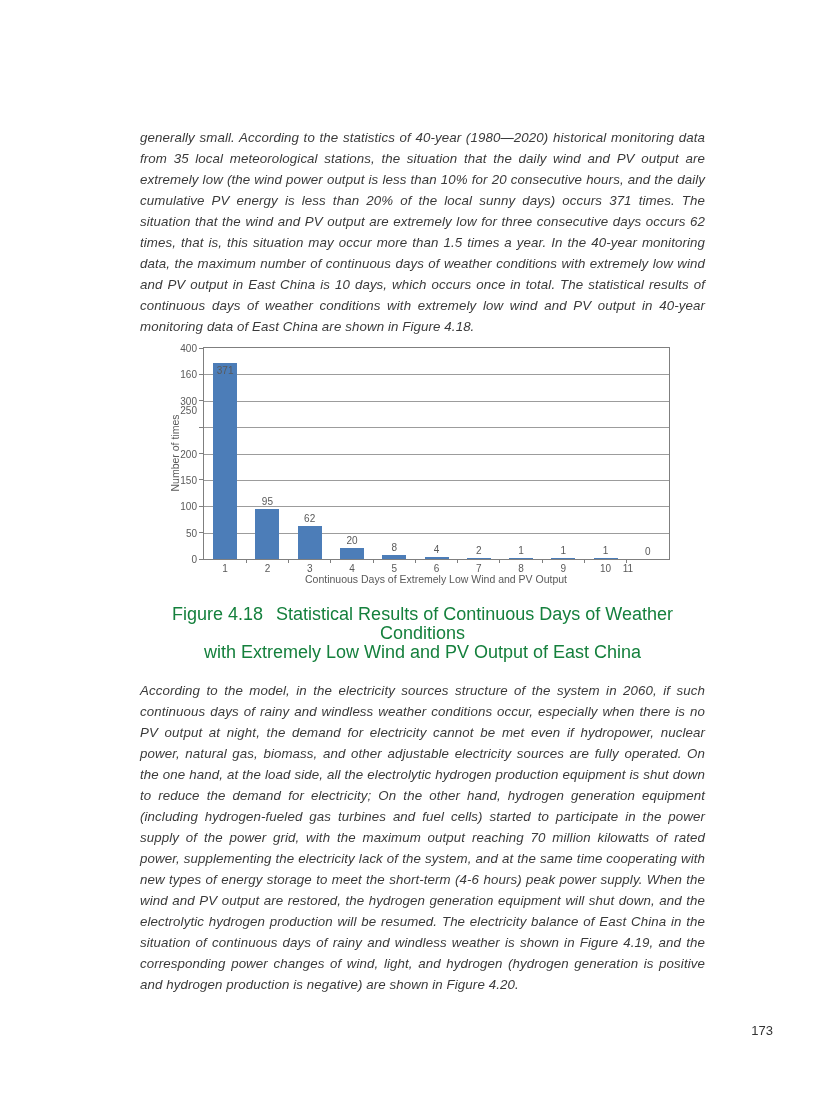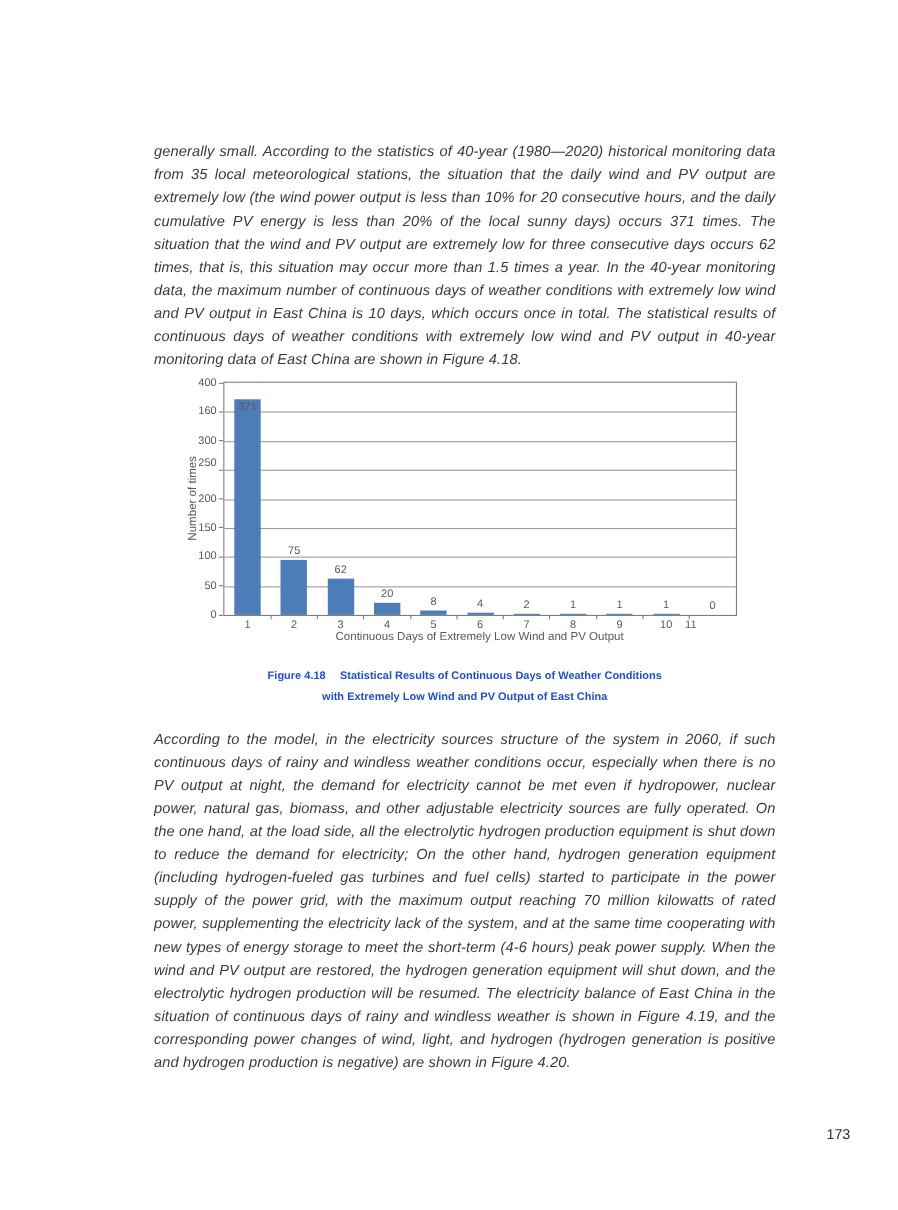--- a/index.html
+++ b/index.html
@@ -36,22 +36,22 @@
     font-size:10px;color:#595959;white-space:nowrap;
   }
   .xtick-mark{position:absolute;width:1px;height:4px;background:#7f7f7f;}
   .axis-title{
     position:absolute;font-size:10.5px;color:#595959;white-space:nowrap;
   }
   .y-title{left:35px;top:114px;transform:translate(-50%,-50%) rotate(-90deg);}
   .x-title{left:296px;top:234px;transform:translateX(-50%);}
   
   .caption{
-    margin:10px 0 0 0;text-align:center;color:#1d4ed8;
-    font-size:10px;font-weight:bold;line-height:19px;
+    margin:10px 0 0 0;text-align:center;color:#15803d;
+    font-size:18px;font-weight:normal;line-height:19px;
   }
   .cap-label{margin-right:13px;}
   .para-bottom{margin-top:18px;}
   .page-number{
     position:absolute;top:1023px;right:43px;
     font-size:13px;color:#333333;
   }
 </style>
 </head>
 <body>
@@ -73,35 +73,35 @@
             <div class="ytick-mark" style="top: 157.75px;"></div>
             <div class="ytick-label" style="top: 158.25px; left: 0px;">100</div>
             <div class="gridline" style="top: 131.875px;"></div>
             <div class="ytick-mark" style="top: 131.375px;"></div>
             <div class="ytick-label" style="top: 131.875px; left: 0px;">150</div>
             <div class="gridline" style="top: 105.5px;"></div>
             <div class="ytick-mark" style="top: 105px;"></div>
             <div class="ytick-label" style="top: 105.5px; left: 0px;">200</div>
             <div class="gridline" style="top: 79.125px;"></div>
             <div class="ytick-mark" style="top: 78.625px;"></div>
-            <div class="ytick-label" style="top: 73px; left: 0px;">250</div>
+            <div class="ytick-label" style="top: 62px; left: 0px;">250</div>
             <div class="gridline" style="top: 52.75px;"></div>
             <div class="ytick-mark" style="top: 52.25px;"></div>
             <div class="ytick-label" style="top: 52.75px; left: 0px;">300</div>
             <div class="gridline" style="top: 26.375px;"></div>
             <div class="ytick-mark" style="top: 25.875px;"></div>
             <div class="ytick-label" style="top: 26.375px; left: 0px;">160</div>
             <div class="ytick-mark" style="top: -0.5px;"></div>
             <div class="ytick-label" style="top: 0px; left: 0px;">400</div>
             <div class="bar" style="left: 9.13636px; bottom: 0px; width: 24px; height: 195.702px; background: rgb(76, 125, 184);"></div>
             <div class="bar-value" style="left: 21.1364px; bottom: 183px; margin-top: 29px;">371</div>
             <div class="xtick-label" style="left: 21.1364px; top: 215px;">1</div>
             <div class="xtick-mark" style="left: 41.7727px; top: 211px;"></div>
             <div class="bar" style="left: 51.4091px; bottom: 0px; width: 24px; height: 50.1125px; background: rgb(76, 125, 184);"></div>
-            <div class="bar-value" style="left: 63.4091px; bottom: 52.1125px;">75</div>
+            <div class="bar-value" style="left: 63.4091px; bottom: 52.1125px;">95</div>
             <div class="xtick-label" style="left: 63.4091px; top: 215px;">2</div>
             <div class="xtick-mark" style="left: 84.0455px; top: 211px;"></div>
             <div class="bar" style="left: 93.6818px; bottom: 0px; width: 24px; height: 32.705px; background: rgb(76, 125, 184);"></div>
             <div class="bar-value" style="left: 105.682px; bottom: 34.705px;">62</div>
             <div class="xtick-label" style="left: 105.682px; top: 215px;">3</div>
             <div class="xtick-mark" style="left: 126.318px; top: 211px;"></div>
             <div class="bar" style="left: 135.955px; bottom: 0px; width: 24px; height: 10.55px; background: rgb(76, 125, 184);"></div>
             <div class="bar-value" style="left: 147.955px; bottom: 12.55px; margin-top: 47px;">20</div>
             <div class="xtick-label" style="left: 147.955px; top: 215px;">4</div>
             <div class="xtick-mark" style="left: 168.591px; top: 211px;"></div>

